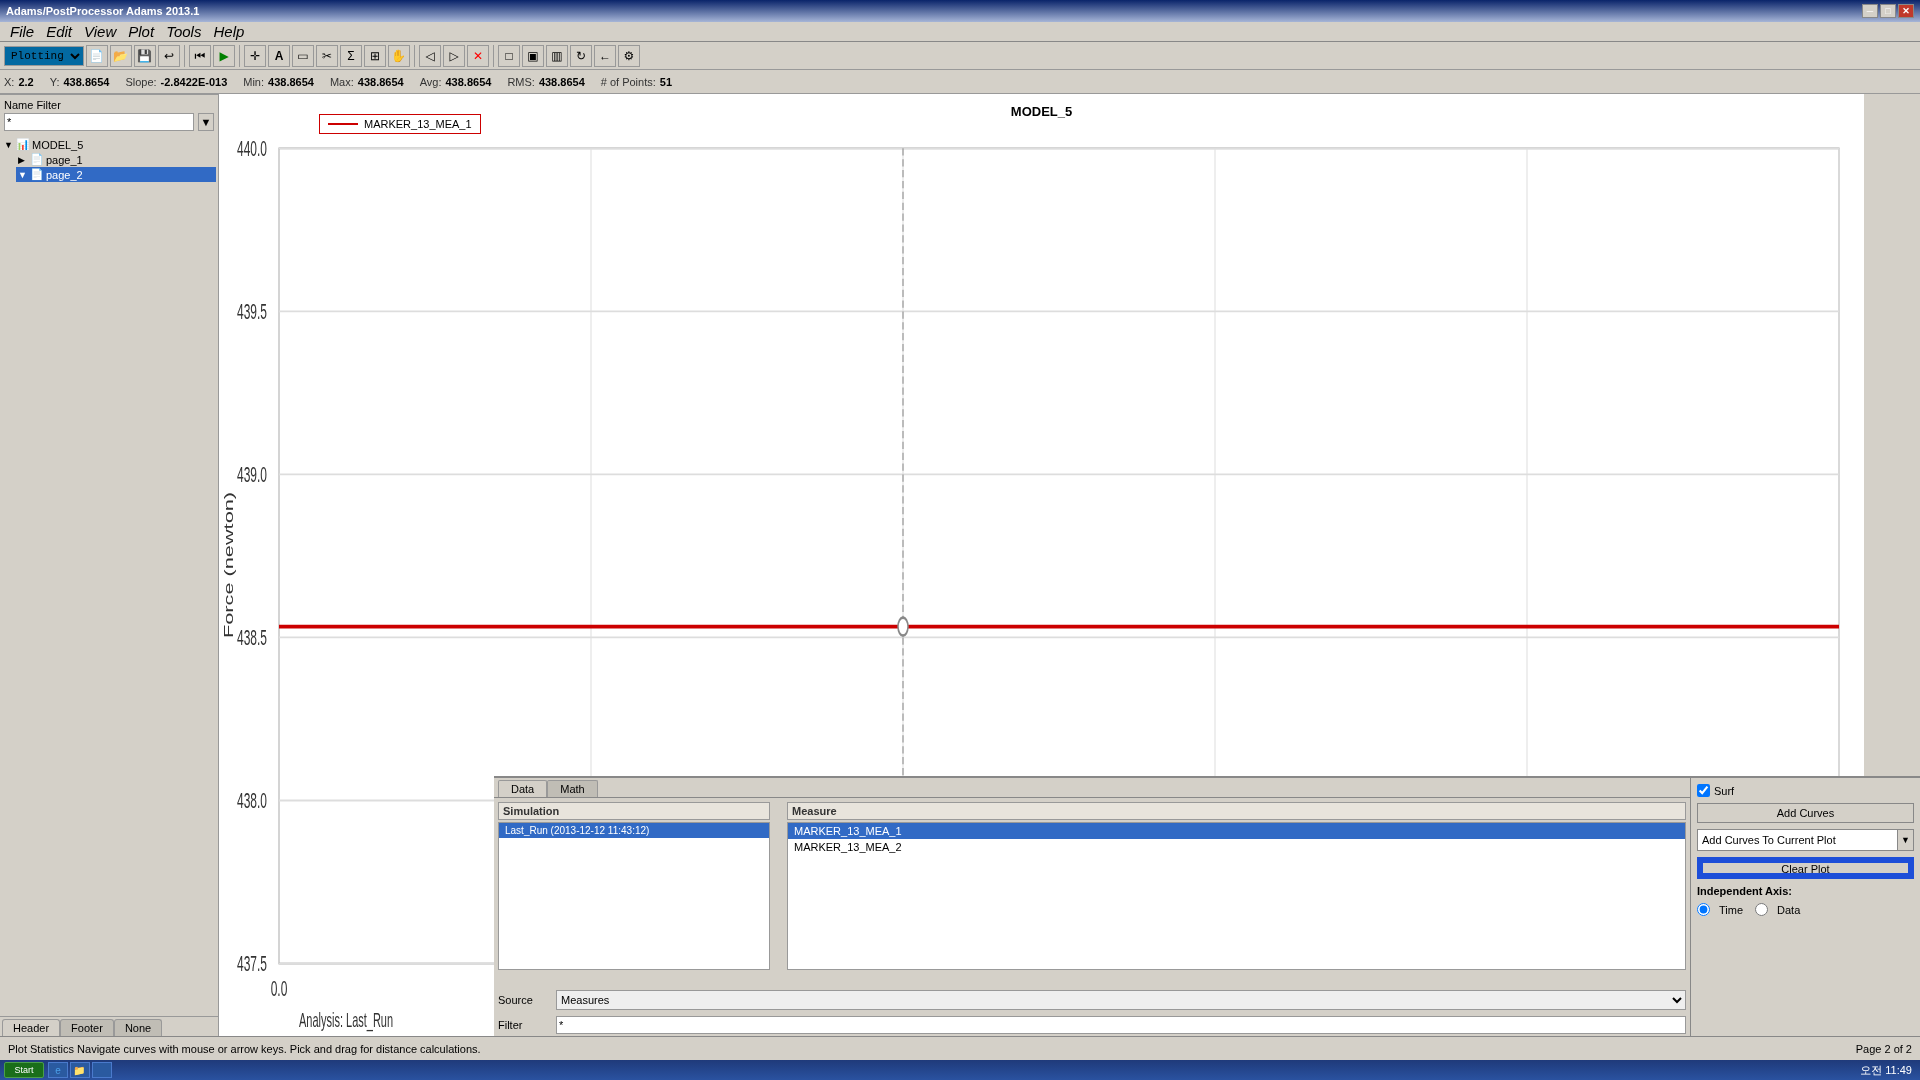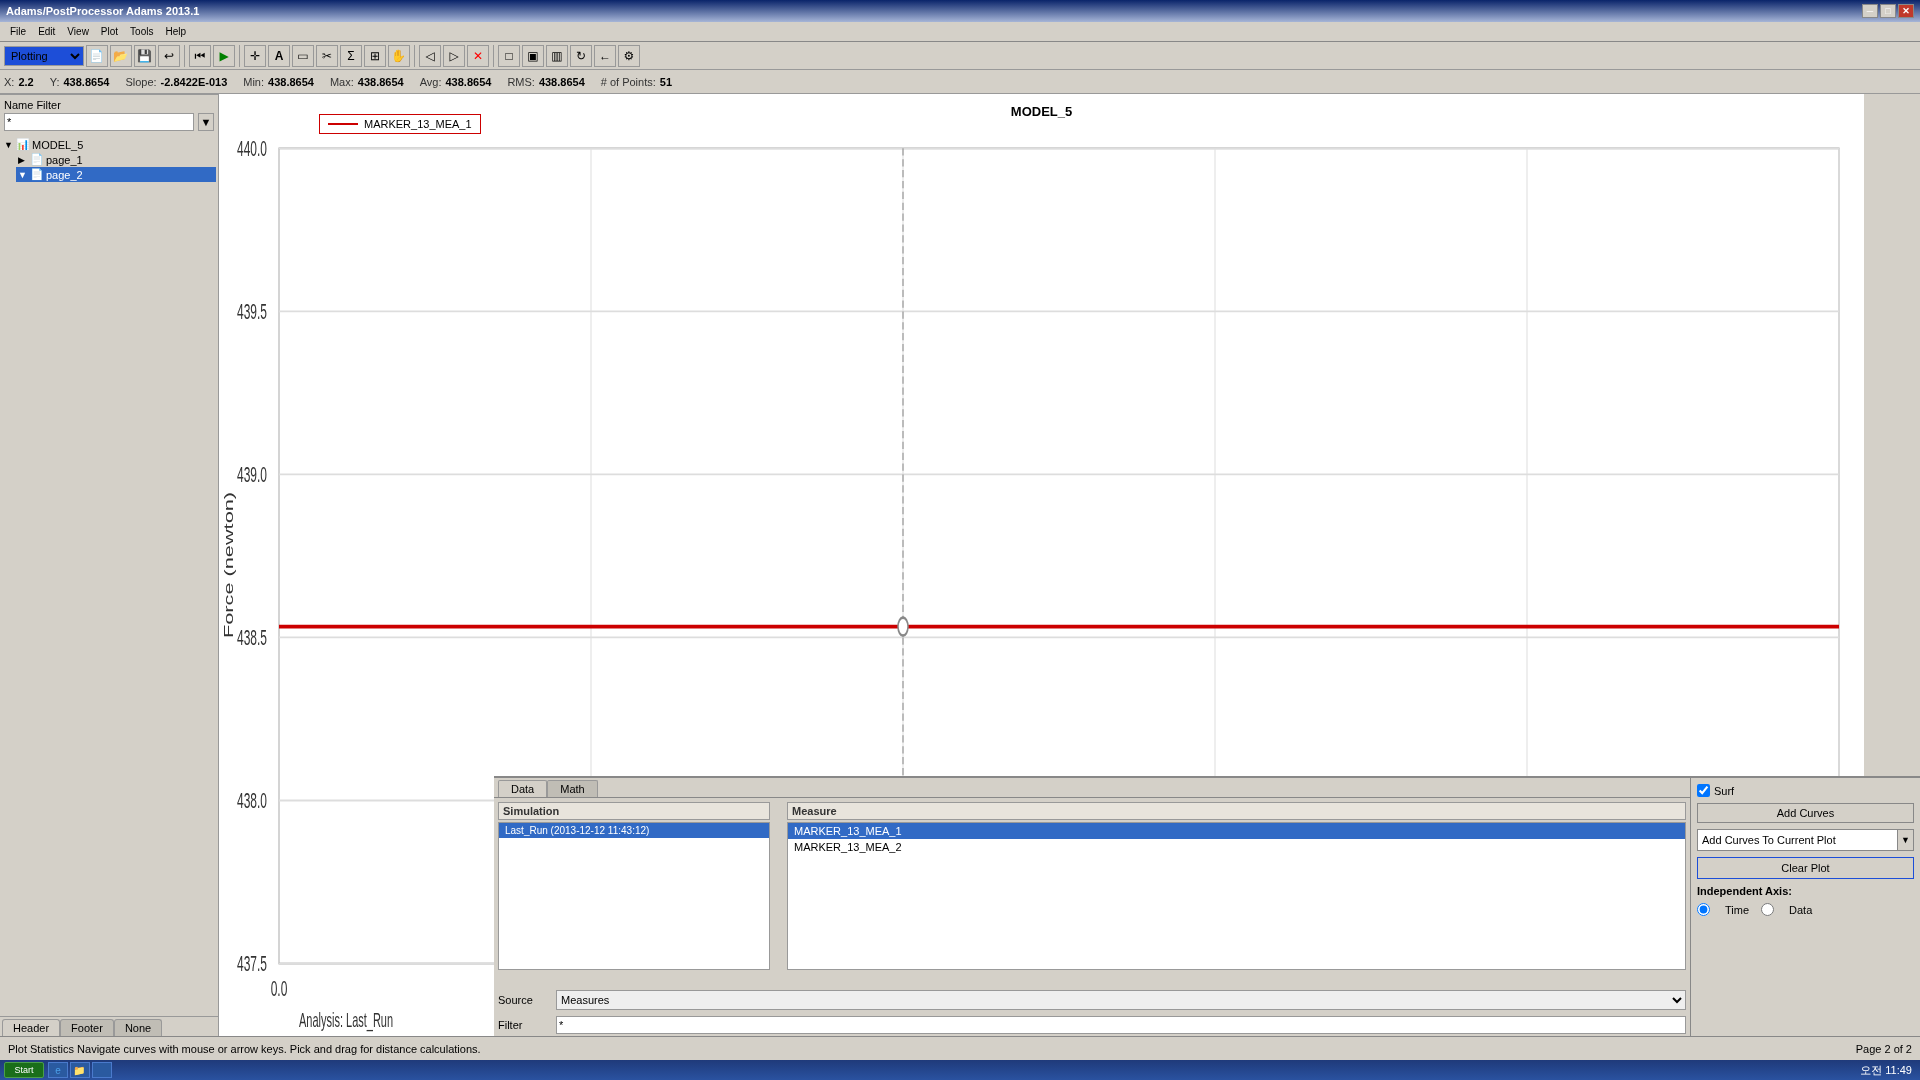--- a/index.html
+++ b/index.html
@@ -35,21 +35,22 @@
       height: 20px;
       background: #d4d0c8;
       display: flex;
       align-items: center;
       padding: 0 4px;
       border-bottom: 1px solid #888;
     }
     .menu-item {
       padding: 2px 6px;
       cursor: pointer;
-      font-size: 10px;
+      font-size: 15px;
+      font-style: italic;
     }
 
     
     #toolbar {
       height: 28px;
       background: #d4d0c8;
       display: flex;
       align-items: center;
       padding: 2px 4px;
       gap: 2px;
@@ -58,25 +59,26 @@
     .toolbar-btn {
       width: 22px; height: 22px;
       background: #d4d0c8;
       border: 1px solid #999;
       display: flex; align-items: center; justify-content: center;
       cursor: pointer;
       font-size: 12px;
     }
     .toolbar-select {
       height: 20px;
-      background: #1d4ed8;
+      background: #0369a1;
       border: 1px solid #999;
       font-size: 11px;
       padding: 0 2px;
       width: 80px;
+      font-family: Liberation Mono, monospace;
     }
     .toolbar-separator { width: 1px; height: 22px; background: #999; margin: 0 2px; }
 
     
     #statsbar {
       height: 24px;
       background: #d4d0c8;
       display: flex;
       align-items: center;
       padding: 0 4px;
@@ -294,38 +296,38 @@
       cursor: pointer;
       display: flex;
       align-items: center;
       justify-content: center;
       font-size: 9px;
     }
     .clear-plot-btn {
       width: 100%;
       height: 22px;
       background: #d4d0c8;
-      border: 1px solid #1d4ed8;
+      border: 6px solid #1d4ed8;
       font-size: 11px;
       cursor: pointer;
       text-align: center;
     }
     .indep-axis-label {
       font-size: 11px;
       font-weight: bold;
     }
     .radio-row {
       display: flex;
       align-items: center;
       gap: 12px;
     }
     .radio-item {
       display: flex;
       align-items: center;
-      gap: 15px;
+      gap: 9px;
       font-size: 11px;
       cursor: pointer;
     }
 
     
     #statusbar {
       height: 24px;
       background: #d4d0c8;
       border-top: 1px solid #888;
       display: flex;

